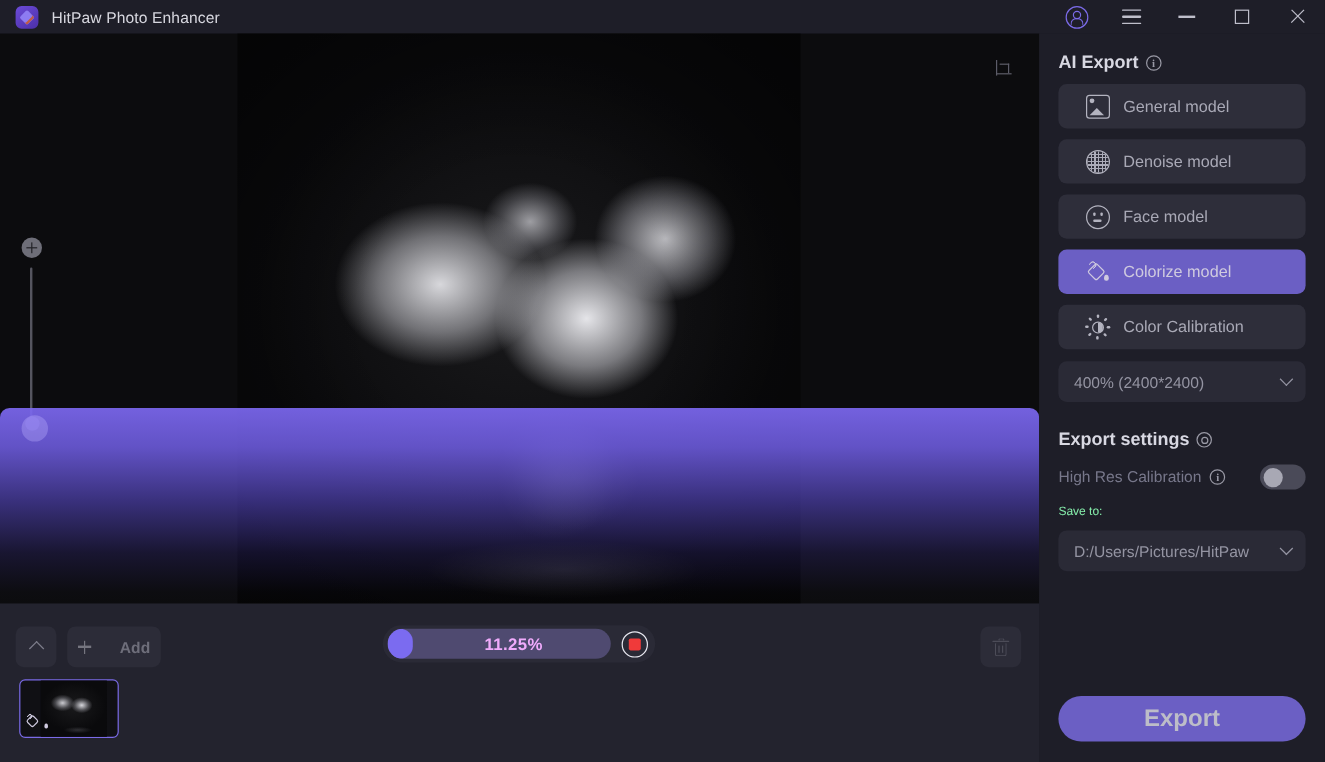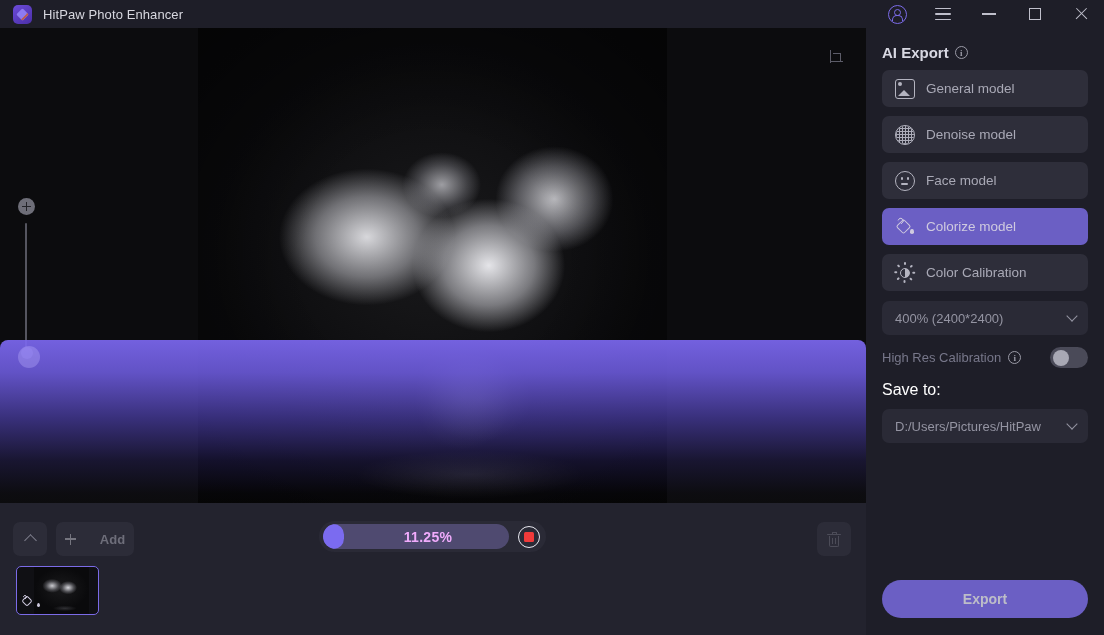--- a/index.html
+++ b/index.html
@@ -240,21 +240,21 @@
     border: 1.6px solid #9A9AA6;
   }
   .gear-ic::before {
     content:""; position:absolute; left:2.7px; top:2.7px; width:4.2px; height:4.2px;
     border-radius:50%; border:1.3px solid #9A9AA6;
   }
 
   .model-list { margin-top: 9px; display: flex; flex-direction: column; gap: 9px; }
   .model-btn {
     height: 37px; border-radius: 7px; background: #2E2E3A;
-    display: flex; align-items: center; padding-left: 13px; gap: 11px;
+    display: flex; align-items: center; padding-left: 23px; gap: 11px;
   }
   .model-btn.selected { background: #6B5FC4; }
   .model-label { font-size: 13.5px; color: #A9A9B6; }
   .model-btn.selected .model-label { color: #CFCADF; }
 
   .ic { width: 20px; height: 20px; position: relative; flex: 0 0 20px; }
   
   .ic-picture { border: 1.5px solid #B4B4C0; border-radius: 3px; }
   .ic-picture::before {
     content:""; position:absolute; left:2px; top:2.6px; width:4px; height:4px;
@@ -333,27 +333,27 @@
   #export-settings-title { margin-top: 23px; }
   .row-toggle {
     margin-top: 12px; display: flex; align-items: center; gap: 7px;
   }
   .row-label { font-size: 13px; color: #77778A; }
   .toggle {
     margin-left: auto; width: 38px; height: 21px; border-radius: 11px; background: #4A4A58;
     display: flex; align-items: center; padding: 0 3px;
   }
   .toggle .knob { width: 16px; height: 16px; border-radius: 50%; background: #A8A8B4; }
-  .saveto-label { margin-top: 13px; font-size: 16px; color: #ffffff; }
+  .saveto-label { margin-top: 13px; font-size: 10px; color: #86efac; }
 
   .export-btn {
     position: absolute; left: 16px; bottom: 17px; width: 206px; height: 38px;
     border-radius: 19px; background: #6B5FC4;
     display: flex; align-items: center; justify-content: center;
-    font-size: 14px; font-weight: 700; color: #BDBDC8;
+    font-size: 20px; font-weight: 700; color: #BDBDC8;
   }
 </style>
 </head>
 <body>
 
 <div id="app">
 
   <div class="titlebar">
     <div class="logo">
         <span class="gem"></span>
@@ -488,20 +488,24 @@
         </span>
         <span class="model-label">Color Calibration</span>
       </div>
     </div>
 
     <div class="select">
       <span class="select-val">400% (2400*2400)</span>
       <span class="chev-down"></span>
     </div>
 
+    <div class="sec-title" id="export-settings-title">
+      <span>Export settings</span>
+      <span class="gear-ic"></span>
+    </div>
 
     <div class="row-toggle">
       <span class="row-label">High Res Calibration</span>
       <span class="info-ic">i</span>
       <span class="toggle">
           <span class="knob"></span>
         </span>
     </div>
 
     <div class="saveto-label">Save to:</div>

